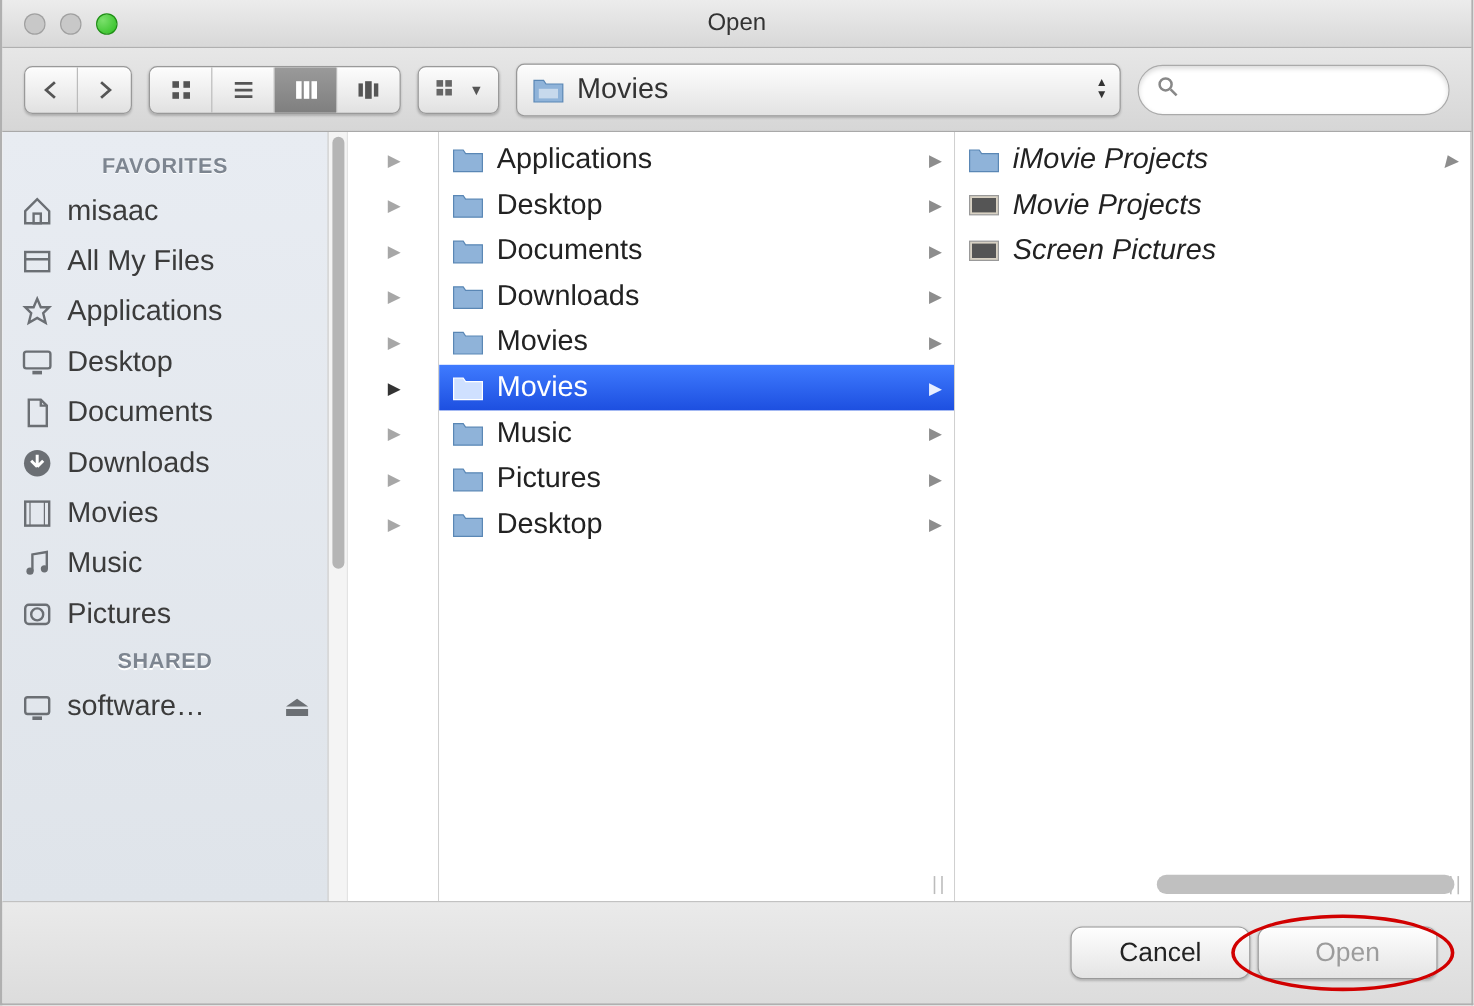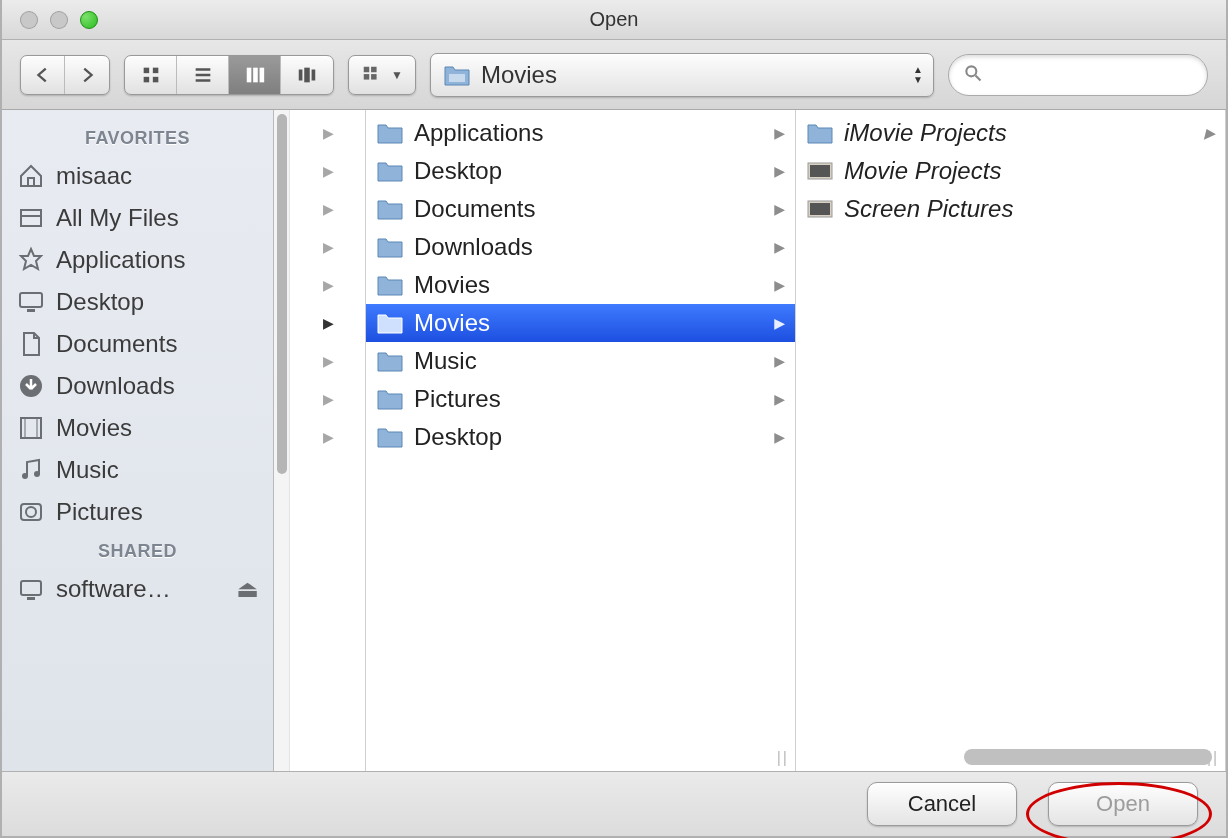--- a/index.html
+++ b/index.html
@@ -194,27 +194,27 @@
     position:absolute;
     left: 300px; right: 14px; bottom: 6px;
     height:16px;
   }
   .hscroll .track{position:absolute;inset:0;border-radius:8px;}
   .hscroll .thumb{
     position:absolute; left:390px; right:0; top:0; bottom:0;
     background:#c0c0c0; border-radius:8px;
   }
   .footer {
-    height: 64px;
+    height: 84px;
     background: linear-gradient(#eaeaea,#dcdcdc);
     display:flex;
     align-items:center;
     justify-content:flex-end;
     padding: 0 28px;
-    gap: 31px;
+    gap: 6px;
     position:relative;
   }
   .btn {
     min-width:150px; height:44px;
     border-radius:10px;
     border:1px solid #9a9a9a;
     background: linear-gradient(#fefefe,#e4e4e4);
     font-size:22px;
     color:#222;
     box-shadow: 0 1px 0 #fff inset, 0 1px 2px rgba(0,0,0,0.2);

